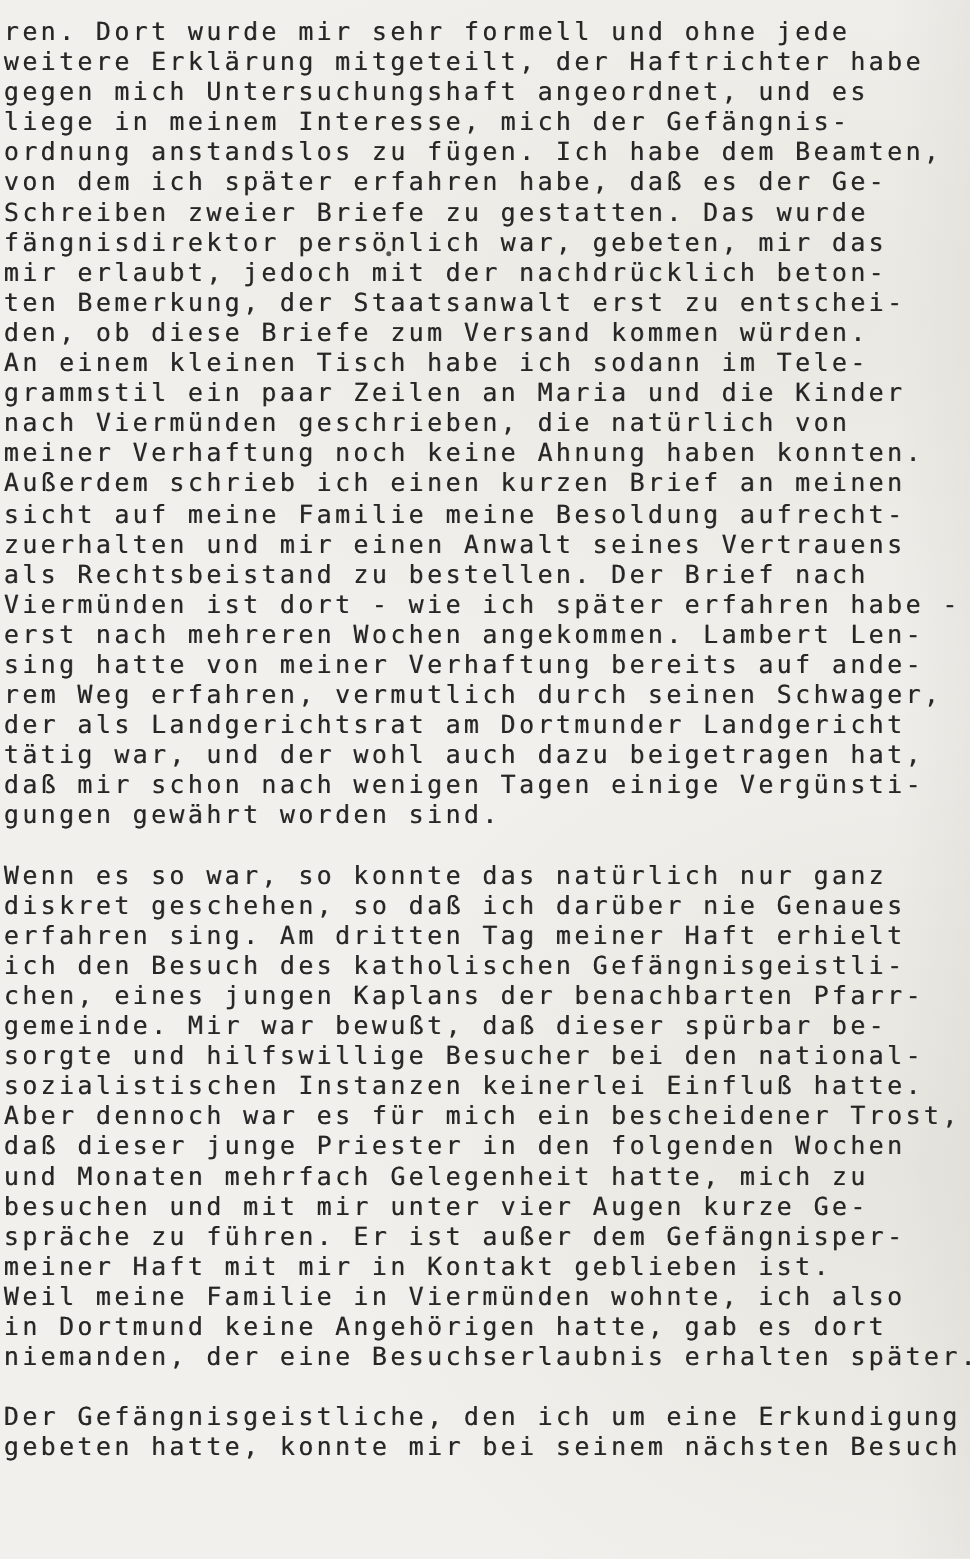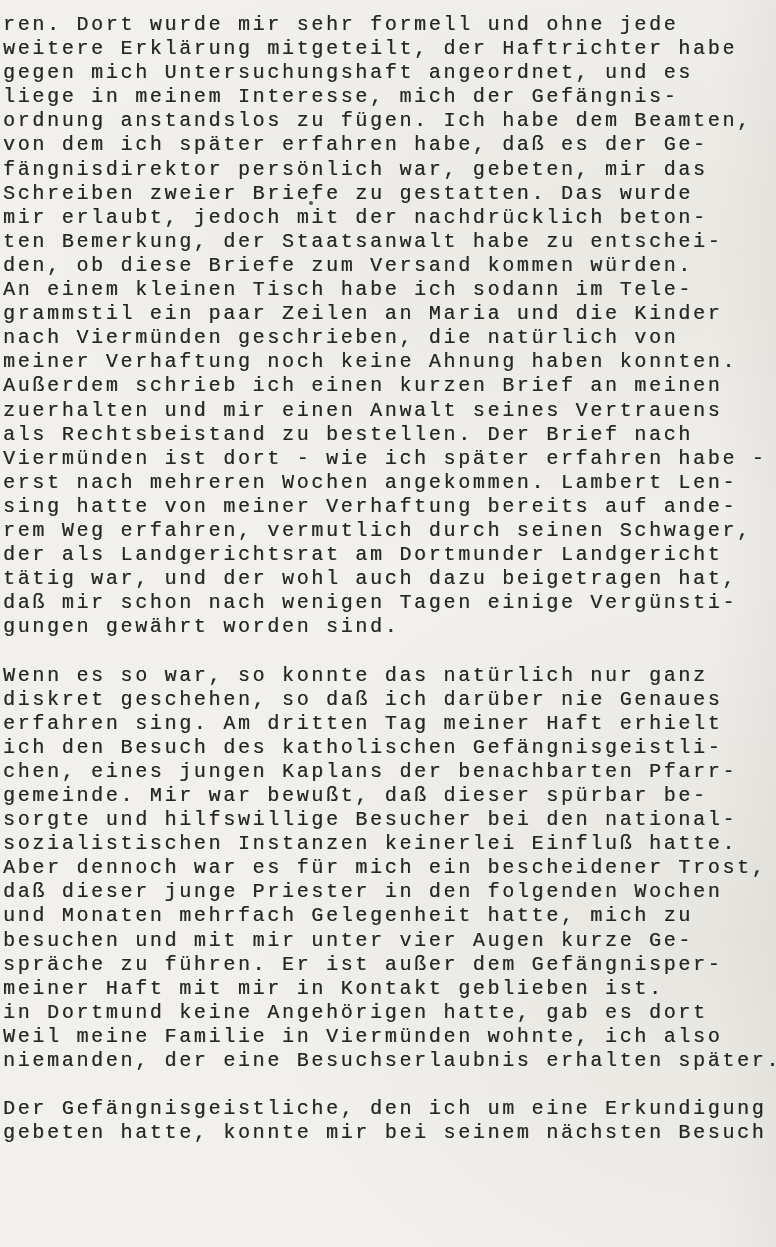--- a/index.html
+++ b/index.html
@@ -32,21 +32,20 @@
     line-height: 24.1px;
     letter-spacing: 2.68px;
     text-shadow: 0.4px 0 0 rgba(38,38,38,0.55);
   }
   .paragraph {
     margin: 0 0 24.1px 0;
   }
   .line {
     white-space: pre;
     height: 24.1px;
-    font-family: Liberation Mono, monospace;
   }
   .ink-speck {
     position: absolute;
     left: 309px;
     top: 201px;
     width: 4px;
     height: 4px;
     border-radius: 50%;
     background: #2f2f2f;
     opacity: 0.8;
@@ -57,30 +56,31 @@
 
 <div class="page">
   <div class="text-block" id="text-block">
       <div class="paragraph">
         <div class="line">ren. Dort wurde mir sehr formell und ohne jede</div>
         <div class="line">weitere Erklärung mitgeteilt, der Haftrichter habe</div>
         <div class="line">gegen mich Untersuchungshaft angeordnet, und es</div>
         <div class="line">liege in meinem Interesse, mich der Gefängnis-</div>
         <div class="line">ordnung anstandslos zu fügen. Ich habe dem Beamten,</div>
         <div class="line">von dem ich später erfahren habe, daß es der Ge-</div>
+        <div class="line">Schreiben zweier Briefe zu gestatten. Das wurde</div>
         <div class="line">fängnisdirektor persönlich war, gebeten, mir das</div>
-        <div class="line">Schreiben zweier Briefe zu gestatten. Das wurde</div>
         <div class="line">mir erlaubt, jedoch mit der nachdrücklich beton-</div>
-        <div class="line">ten Bemerkung, der Staatsanwalt habe zu entschei-</div>
+        <div class="line">ten Bemerkung, der Staatsanwalt erst zu entschei-</div>
         <div class="line">den, ob diese Briefe zum Versand kommen würden.</div>
         <div class="line">An einem kleinen Tisch habe ich sodann im Tele-</div>
         <div class="line">grammstil ein paar Zeilen an Maria und die Kinder</div>
         <div class="line">nach Viermünden geschrieben, die natürlich von</div>
         <div class="line">meiner Verhaftung noch keine Ahnung haben konnten.</div>
         <div class="line">Außerdem schrieb ich einen kurzen Brief an meinen</div>
+        <div class="line">sicht auf meine Familie meine Besoldung aufrecht-</div>
         <div class="line">zuerhalten und mir einen Anwalt seines Vertrauens</div>
         <div class="line">als Rechtsbeistand zu bestellen. Der Brief nach</div>
         <div class="line">Viermünden ist dort - wie ich später erfahren habe -</div>
         <div class="line">erst nach mehreren Wochen angekommen. Lambert Len-</div>
         <div class="line">sing hatte von meiner Verhaftung bereits auf ande-</div>
         <div class="line">rem Weg erfahren, vermutlich durch seinen Schwager,</div>
         <div class="line">der als Landgerichtsrat am Dortmunder Landgericht</div>
         <div class="line">tätig war, und der wohl auch dazu beigetragen hat,</div>
         <div class="line">daß mir schon nach wenigen Tagen einige Vergünsti-</div>
         <div class="line">gungen gewährt worden sind.</div>
@@ -93,22 +93,22 @@
         <div class="line">chen, eines jungen Kaplans der benachbarten Pfarr-</div>
         <div class="line">gemeinde. Mir war bewußt, daß dieser spürbar be-</div>
         <div class="line">sorgte und hilfswillige Besucher bei den national-</div>
         <div class="line">sozialistischen Instanzen keinerlei Einfluß hatte.</div>
         <div class="line">Aber dennoch war es für mich ein bescheidener Trost,</div>
         <div class="line">daß dieser junge Priester in den folgenden Wochen</div>
         <div class="line">und Monaten mehrfach Gelegenheit hatte, mich zu</div>
         <div class="line">besuchen und mit mir unter vier Augen kurze Ge-</div>
         <div class="line">spräche zu führen. Er ist außer dem Gefängnisper-</div>
         <div class="line">meiner Haft mit mir in Kontakt geblieben ist.</div>
+        <div class="line">Weil meine Familie in Viermünden wohnte, ich also</div>
         <div class="line">in Dortmund keine Angehörigen hatte, gab es dort</div>
-        <div class="line">Weil meine Familie in Viermünden wohnte, ich also</div>
         <div class="line">niemanden, der eine Besuchserlaubnis erhalten später.</div>
       </div>
       <div class="paragraph">
         <div class="line">Der Gefängnisgeistliche, den ich um eine Erkundigung</div>
         <div class="line">gebeten hatte, konnte mir bei seinem nächsten Besuch</div>
       </div>
     </div>
   <div class="ink-speck"></div>
 </div>
 

